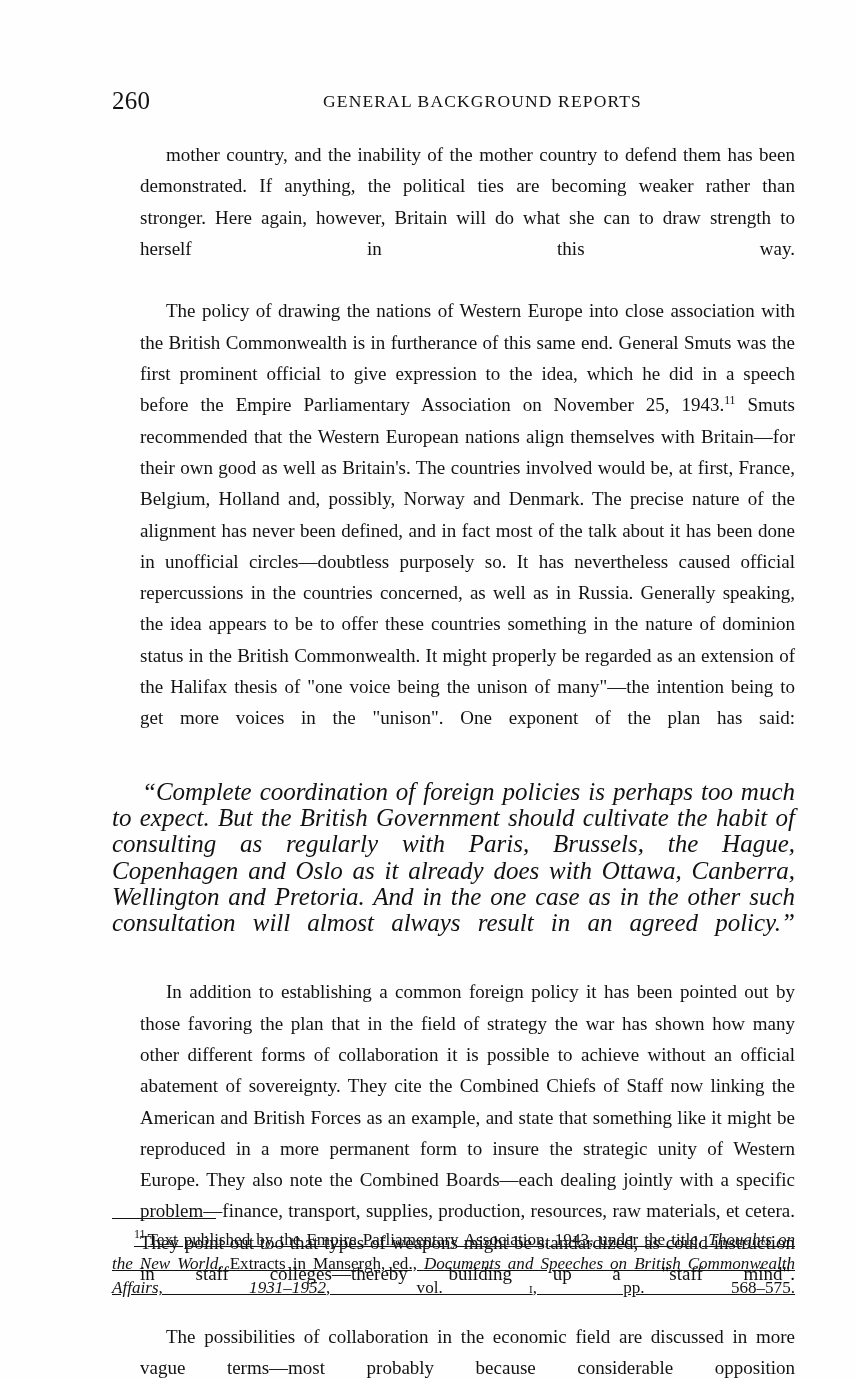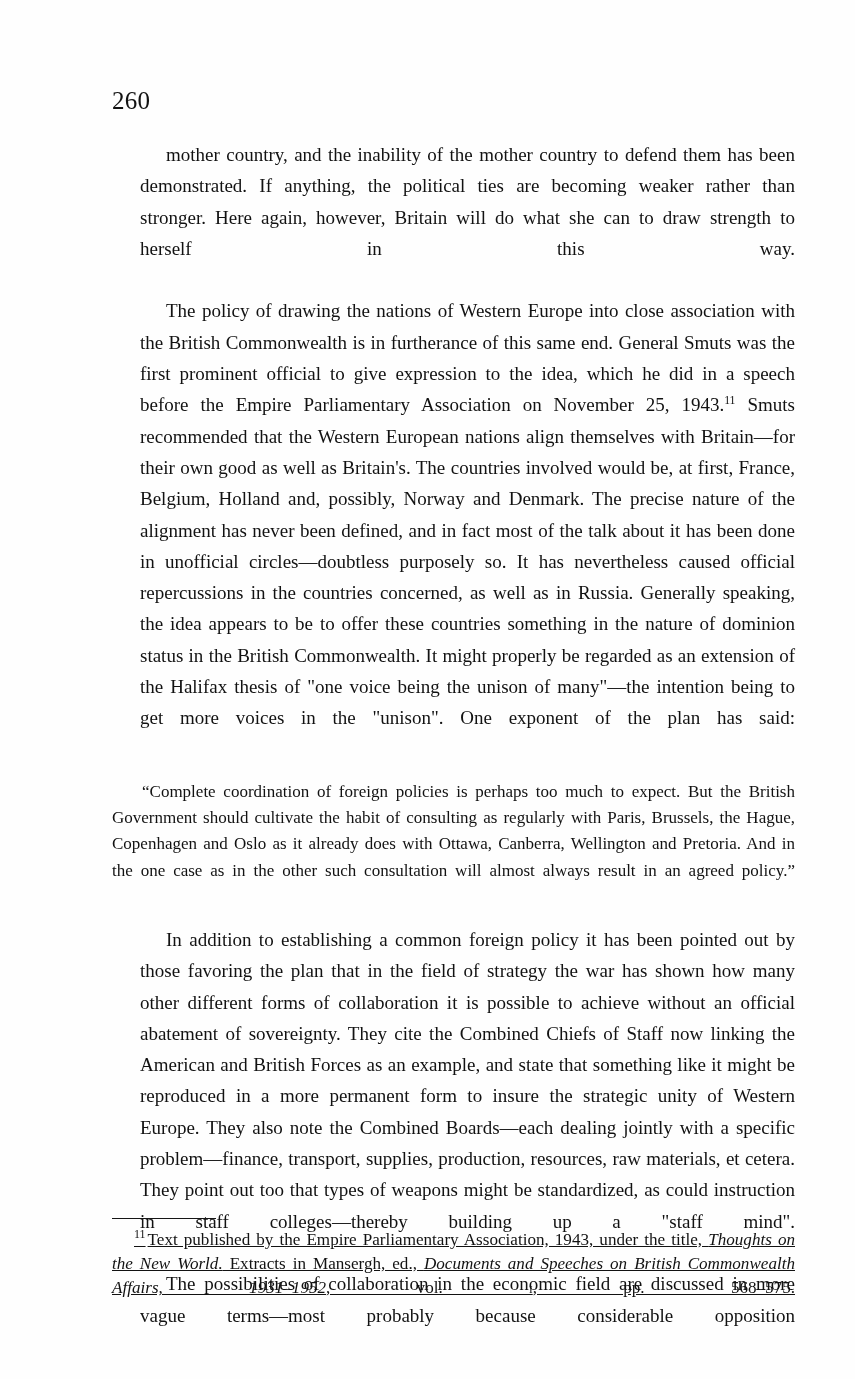--- a/index.html
+++ b/index.html
@@ -85,25 +85,26 @@
     content: "";
     display: inline-block;
     width: 100%;
   }
 
   .quote-block {
     margin-top: 14px;
     margin-bottom: 14px;
   }
   .quote-par {
-    font-size: 17px;
+    font-size: 25px;
     line-height: 26.2px;
     text-indent: 30px;
     text-align: justify;
     word-spacing: 0.2px;
+    font-style: italic;
   }
 
   
   .footnote-wrap {
     position: absolute;
     left: 112px;
     top: 1218px;
     width: 683px;
   }
   .fn-rule {
@@ -143,20 +144,21 @@
     line-height: 0;
   }
 </style>
 </head>
 <body>
 
 <div class="page">
 
   <div class="head-row">
     <span class="folio">260</span>
+    <span class="running-title">GENERAL BACKGROUND REPORTS</span>
   </div>
 
   <div class="col">
 
     <p class="body-par"><span>mother country, and the inability of the mother country to defend them has been demonstrated.  If anything, the political ties are becoming weaker rather than stronger.  Here again, however, Britain will do what she can to draw strength to herself in this way.</span></p>
 
     <p class="body-par"><span>The policy of drawing the nations of Western Europe into close association with the British Commonwealth is in furtherance of this same end.  General Smuts was the first prominent official to give expression to the idea, which he did in a speech before the Empire Parliamentary Association on November 25, 1943.</span><sup class="note-ref">11</sup><span>  Smuts recommended that the Western European nations align themselves with Britain—for their own good as well as Britain's.  The countries involved would be, at first, France, Belgium, Holland and, possibly, Norway and Denmark.  The precise nature of the alignment has never been defined, and in fact most of the talk about it has been done in unofficial circles—doubtless purposely so.  It has nevertheless caused official repercussions in the countries concerned, as well as in Russia.  Generally speaking, the idea appears to be to offer these countries something in the nature of dominion status in the British Commonwealth.  It might properly be regarded as an extension of the Halifax thesis of "one voice being the unison of many"—the intention being to get more voices in the "unison".  One exponent of the plan has said:</span></p>
 
     <div class="quote-block">
       <p class="quote-par">“Complete coordination of foreign policies is perhaps too much to expect.  But the British Government should cultivate the habit of consulting as regularly with Paris, Brussels, the Hague, Copenhagen and Oslo as it already does with Ottawa, Canberra, Wellington and Pretoria.   And in the one case as in the other such consultation will almost always result in an agreed policy.”</p>

